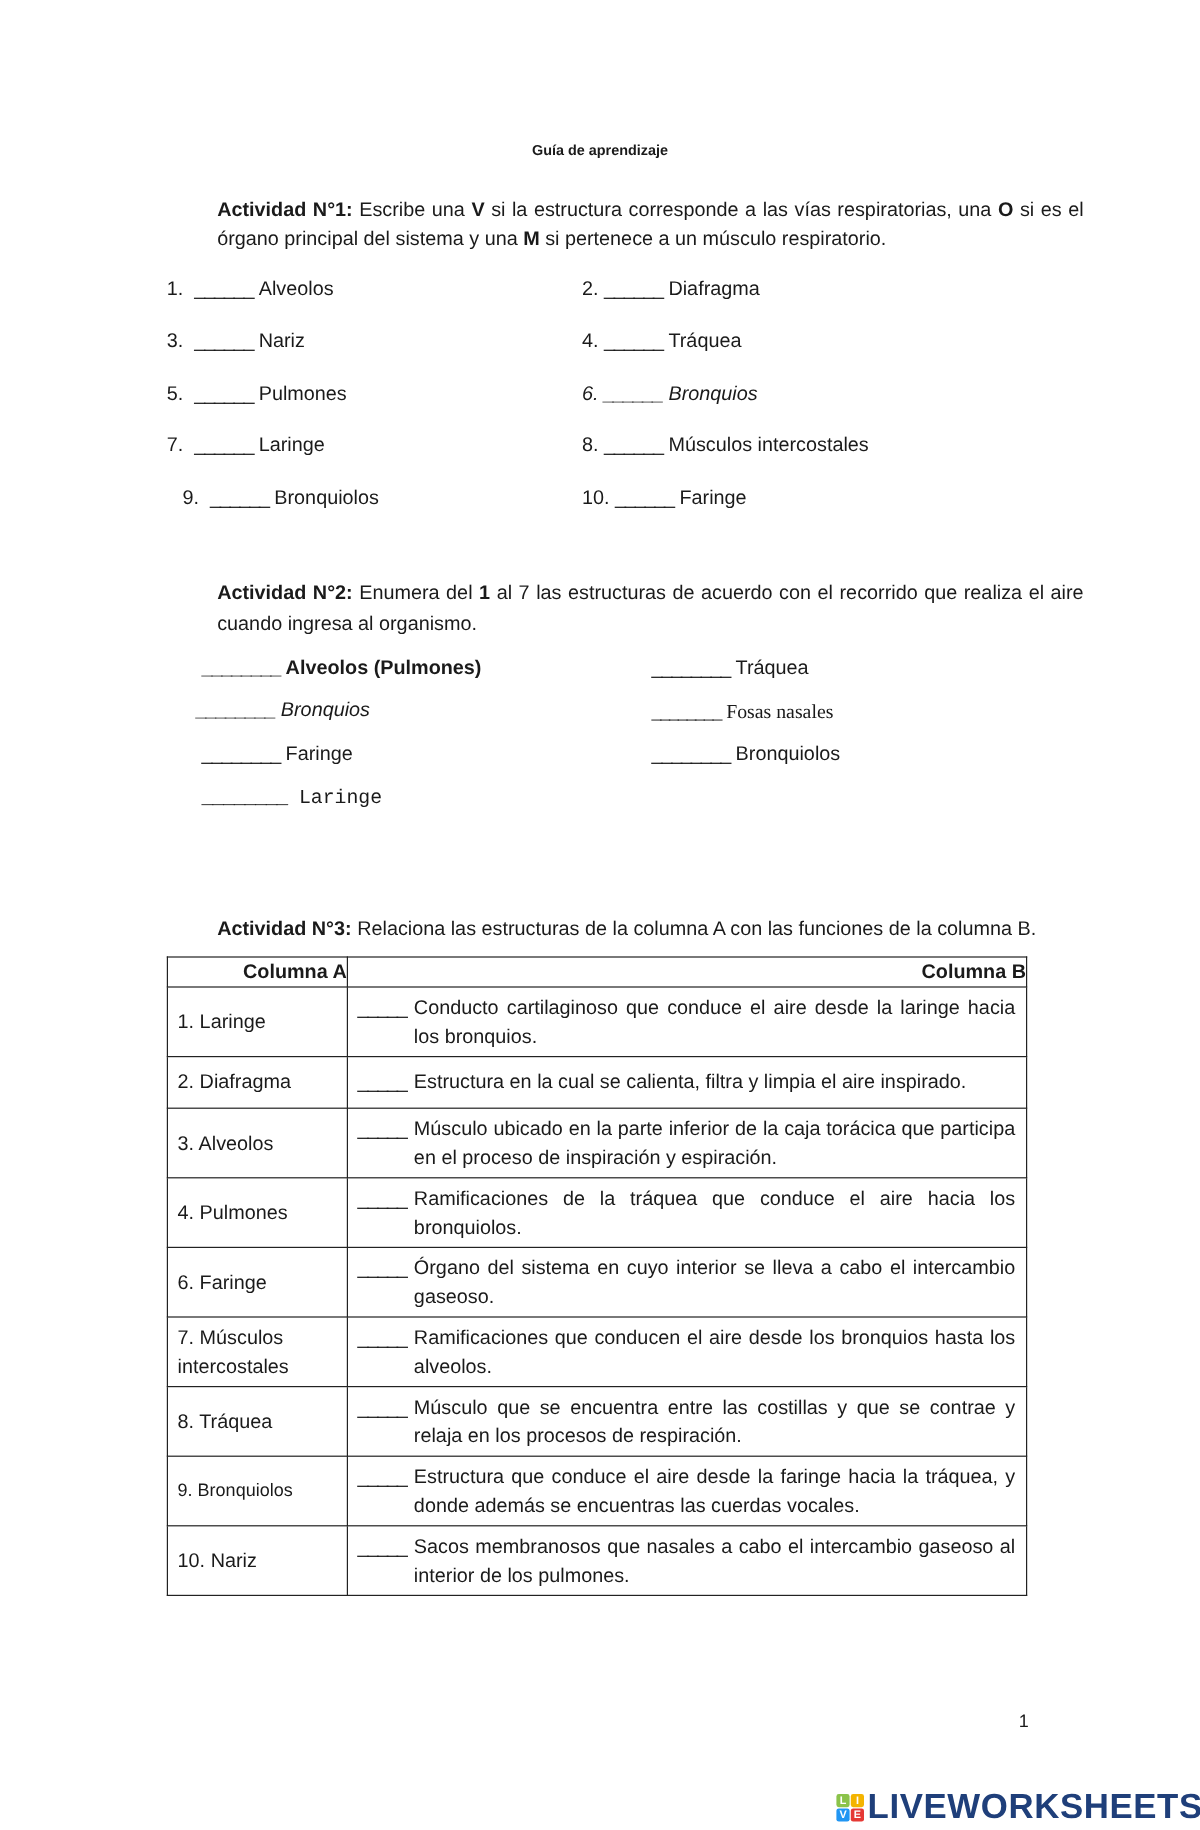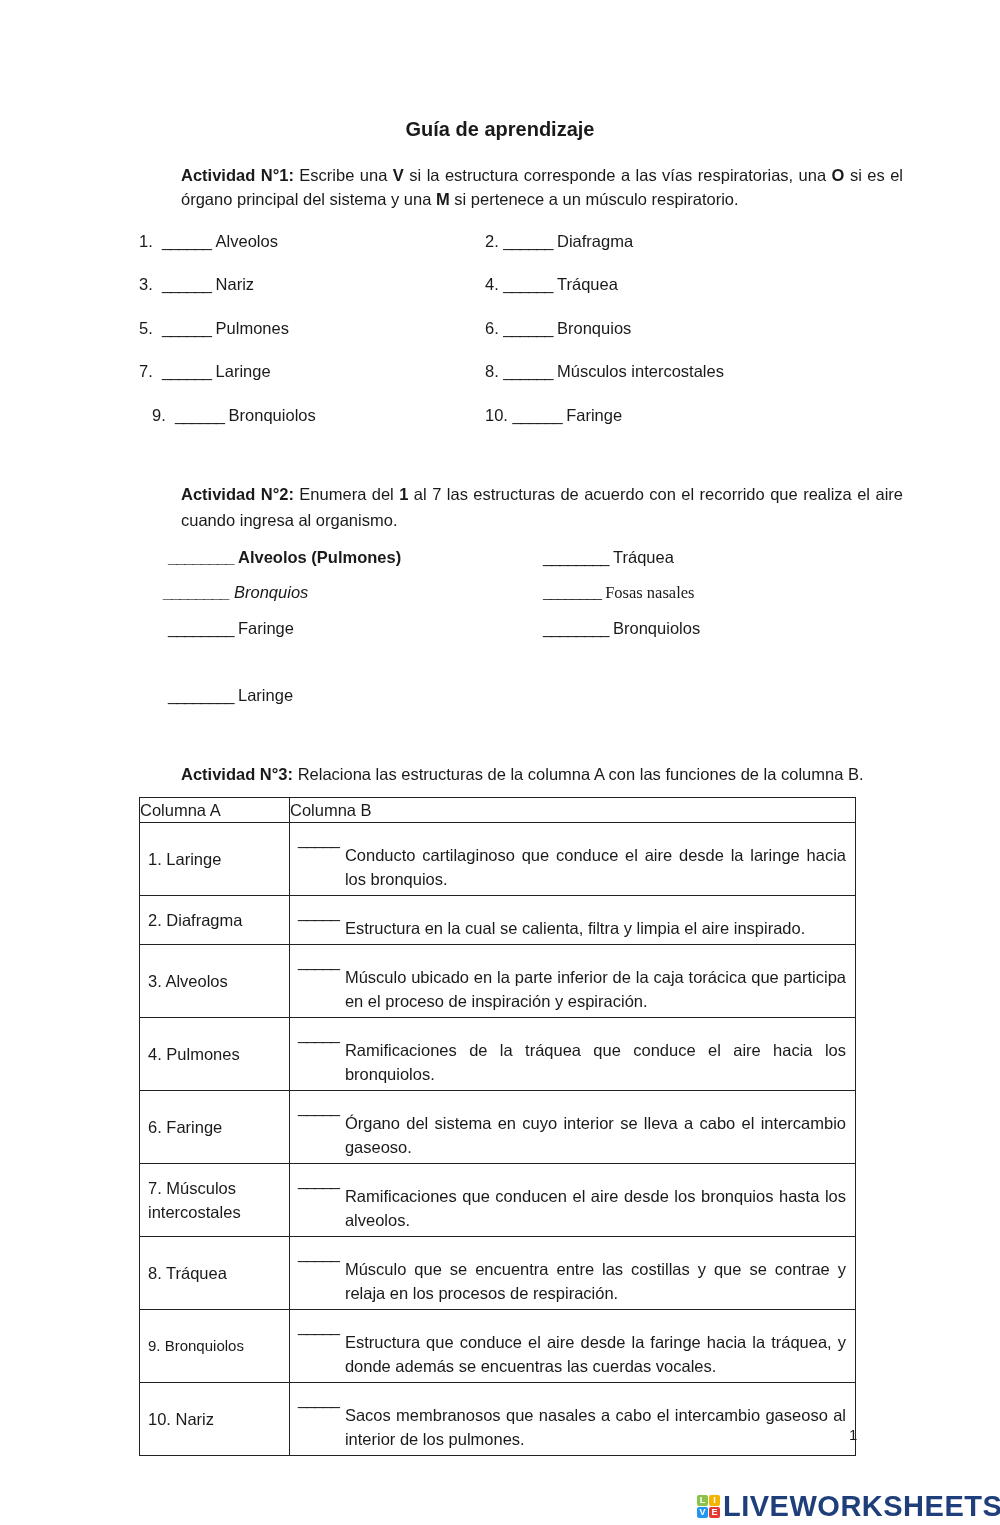--- a/index.html
+++ b/index.html
@@ -3,44 +3,44 @@
 <meta charset="utf-8">
 <style>
   html, body { margin: 0; padding: 0; background: #ffffff; }
   body {
     width: 1000px; height: 1525px; position: relative; overflow: hidden;
     font-family: "Liberation Sans", sans-serif; color: #1a1a1a;
   }
   .page { position: absolute; left: 0; top: 0; width: 1000px; height: 1525px; }
   .title {
     position: absolute; top: 118px; left: 0; width: 1000px; text-align: center;
-    font-weight: bold; font-size: 20px;
+    font-weight: bold; font-size: 12px;
   }
   .para {
     position: absolute; left: 139px; width: 722px; font-size: 16.5px; line-height: 24px;
     text-align: justify;
     margin-left: 42px;
   }
   .para b { font-weight: bold; }
   .a1-item { position: absolute; font-size: 16.5px; white-space: nowrap; }
   .a2-item { position: absolute; font-size: 16.5px; white-space: nowrap; }
   .blank { letter-spacing: -1px; margin-top: 28px; }
   table.match {
     position: absolute; left: 139px; top: 797px; width: 717px; border-collapse: collapse;
     font-size: 16.5px;
   }
   table.match td, table.match th {
     border: 1px solid #222; padding: 0; vertical-align: middle;
   }
-  table.match th { font-weight: normal; height: 24px; text-align: left; }
+  table.match th { font-weight: bold; height: 24px; text-align: right; }
   .colA { width: 141px; padding-left: 8px !important; line-height: 24px; }
   .colB-cell { padding: 4px 9px 4px 8px !important; }
   .colB-inner { display: flex; align-items: flex-start; line-height: 24px; }
   .colB-blank { flex: 0 0 auto; margin-right: 6px; letter-spacing: -1px; }
-  .colB-text { flex: 1; text-align: justify; margin-top: 16px; }
+  .colB-text { flex: 1; text-align: justify; }
   .page-num { position: absolute; top: 1426px; left: 849px; font-size: 15px; }
   .logo { position: absolute; left: 697px; top: 1490px; display: flex; align-items: center; }
   .logo-grid { display: grid; grid-template-columns: 11px 11px; grid-template-rows: 11px 11px; gap: 1px; margin-right: 3px; }
   .logo-grid span { font-size: 9px; font-weight: bold; color: #fff; text-align: center; line-height: 11px; border-radius: 2px; }
   .logo-text { font-size: 29px; font-weight: bold; color: #1f3f7a; letter-spacing: 0.5px; }
 </style>
 </head>
 <body>
 
 <div class="page">
@@ -60,21 +60,21 @@
   </div>
   <div class="a1-item" style="left:139px; top:275px;">
     <span>3.</span>&nbsp;&nbsp;<span class="blank">______</span>&nbsp;<span>Nariz</span>
   </div>
   <div class="a1-item" style="left:485px; top:275px;">
     <span>4.</span>&nbsp;<span class="blank">______</span>&nbsp;<span>Tráquea</span>
   </div>
   <div class="a1-item" style="left:139px; top:319px;">
     <span>5.</span>&nbsp;&nbsp;<span class="blank">______</span>&nbsp;<span>Pulmones</span>
   </div>
-  <div class="a1-item" style="left:485px; top:319px;">
+  <div class="a1-item" style="left:485px; top:319px;font-style:italic;">
     <span>6.</span>&nbsp;<span class="blank">______</span>&nbsp;<span>Bronquios</span>
   </div>
   <div class="a1-item" style="left:139px; top:362px;">
     <span>7.</span>&nbsp;&nbsp;<span class="blank">______</span>&nbsp;<span>Laringe</span>
   </div>
   <div class="a1-item" style="left:485px; top:362px;">
     <span>8.</span>&nbsp;<span class="blank">______</span>&nbsp;<span>Músculos intercostales</span>
   </div>
   <div class="a1-item" style="left:152px; top:406px;">
     <span>9.</span>&nbsp;&nbsp;<span class="blank">______</span>&nbsp;<span>Bronquiolos</span>
@@ -99,21 +99,21 @@
   </div>
   <div class="a2-item" style="left:543px; top:583px;font-family:Liberation Serif, serif;">
     <span class="blank">________</span>&nbsp;<span>Fosas nasales</span>
   </div>
   <div class="a2-item" style="left:168px; top:619px;">
     <span class="blank">________</span>&nbsp;<span>Faringe</span>
   </div>
   <div class="a2-item" style="left:543px; top:619px;">
     <span class="blank">________</span>&nbsp;<span>Bronquiolos</span>
   </div>
-  <div class="a2-item" style="left:168px; top:686px;">
+  <div class="a2-item" style="left:168px; top:655px;font-family:Liberation Mono, monospace;">
     <span class="blank">________</span>&nbsp;<span>Laringe</span>
   </div>
 
   <div class="para" style="top:762px; text-align:left; width:740px;">
     <b>Actividad N°3:</b>
     <span>Relaciona las estructuras de la columna A con las funciones de la columna B.</span>
   </div>
 
   <table class="match">
     <tbody>

